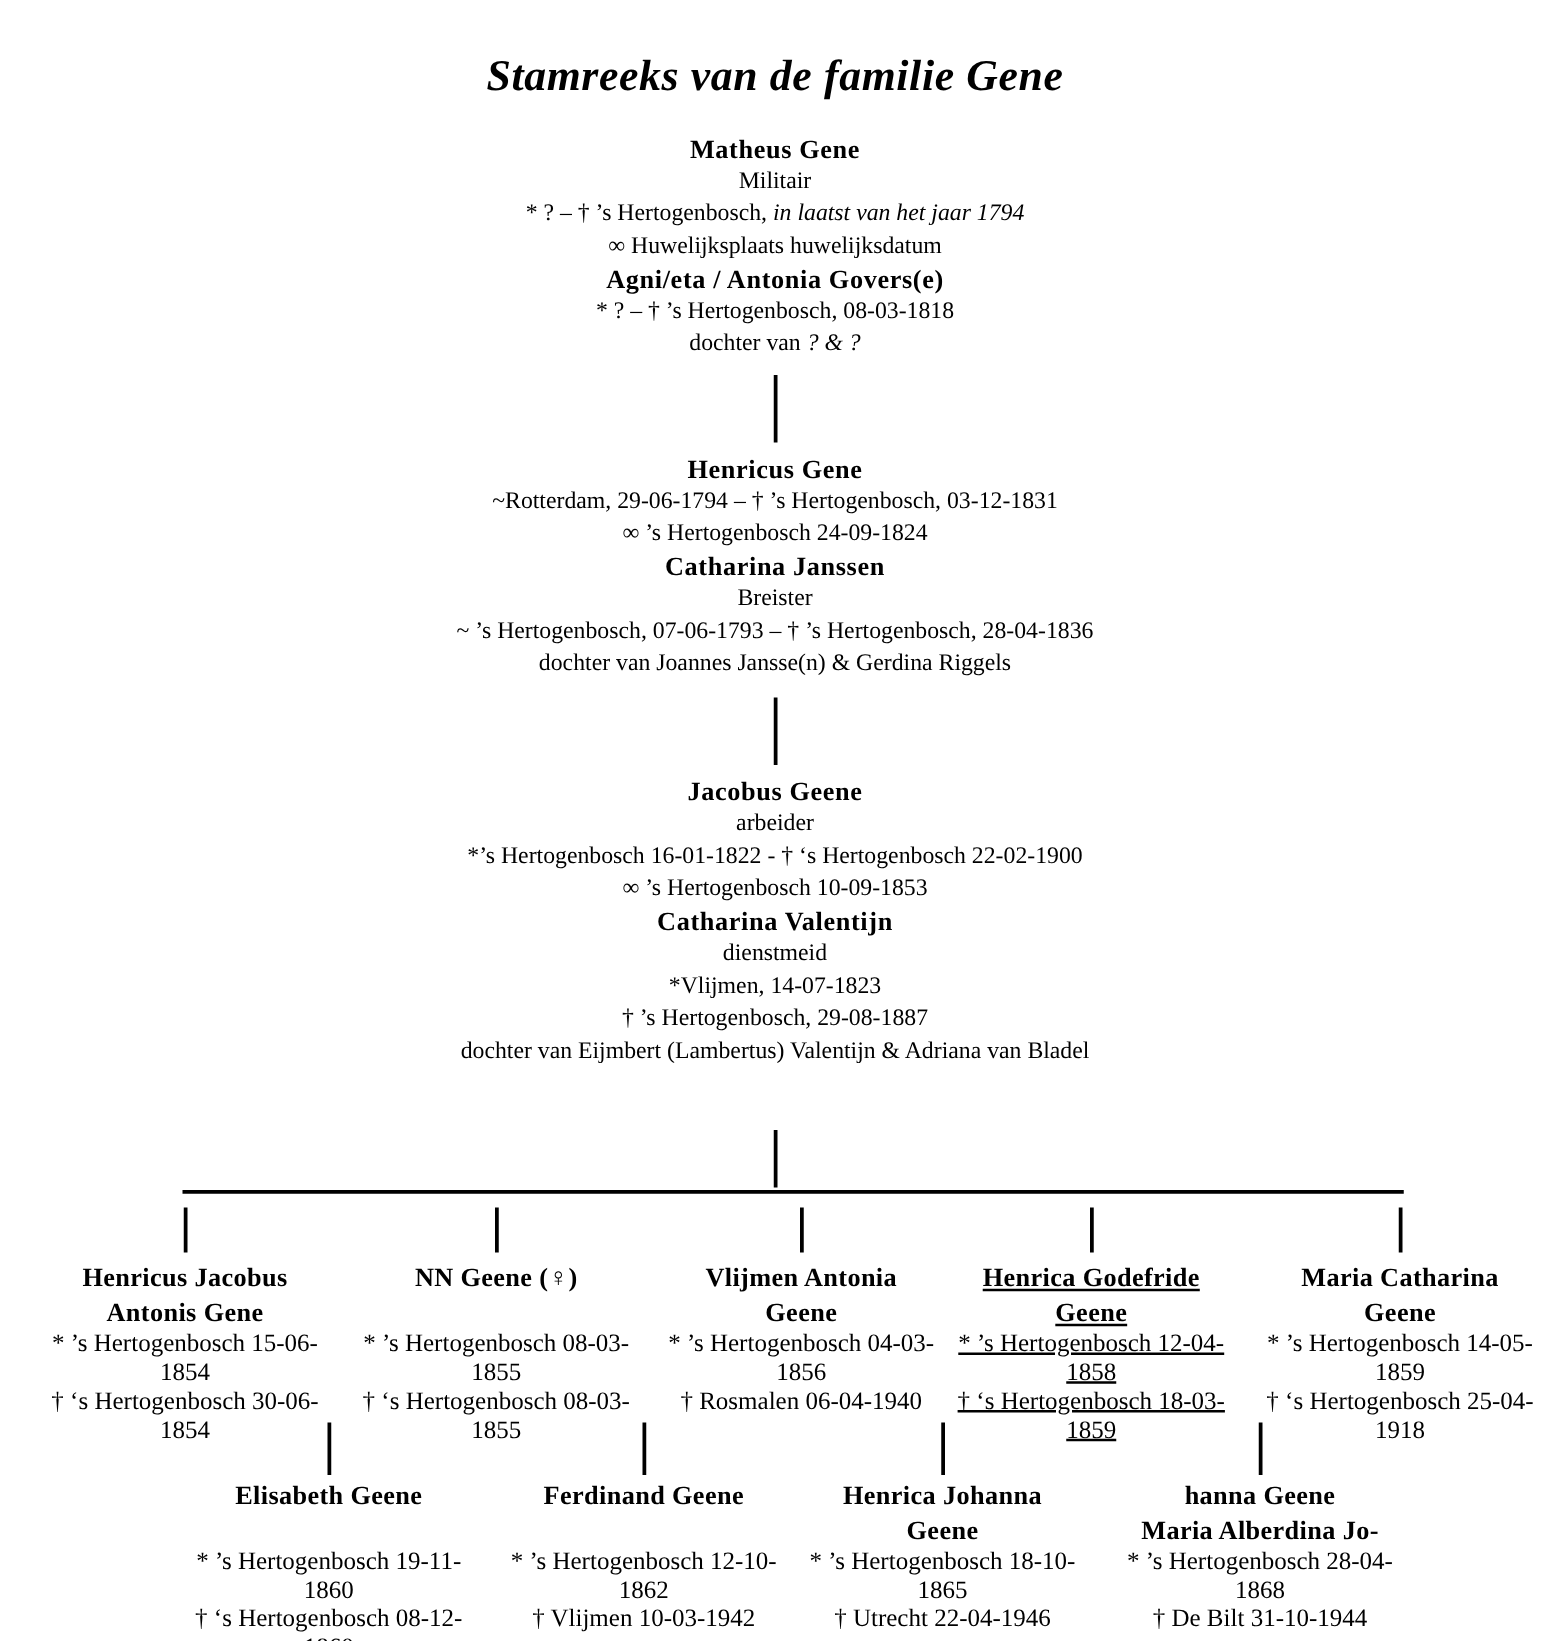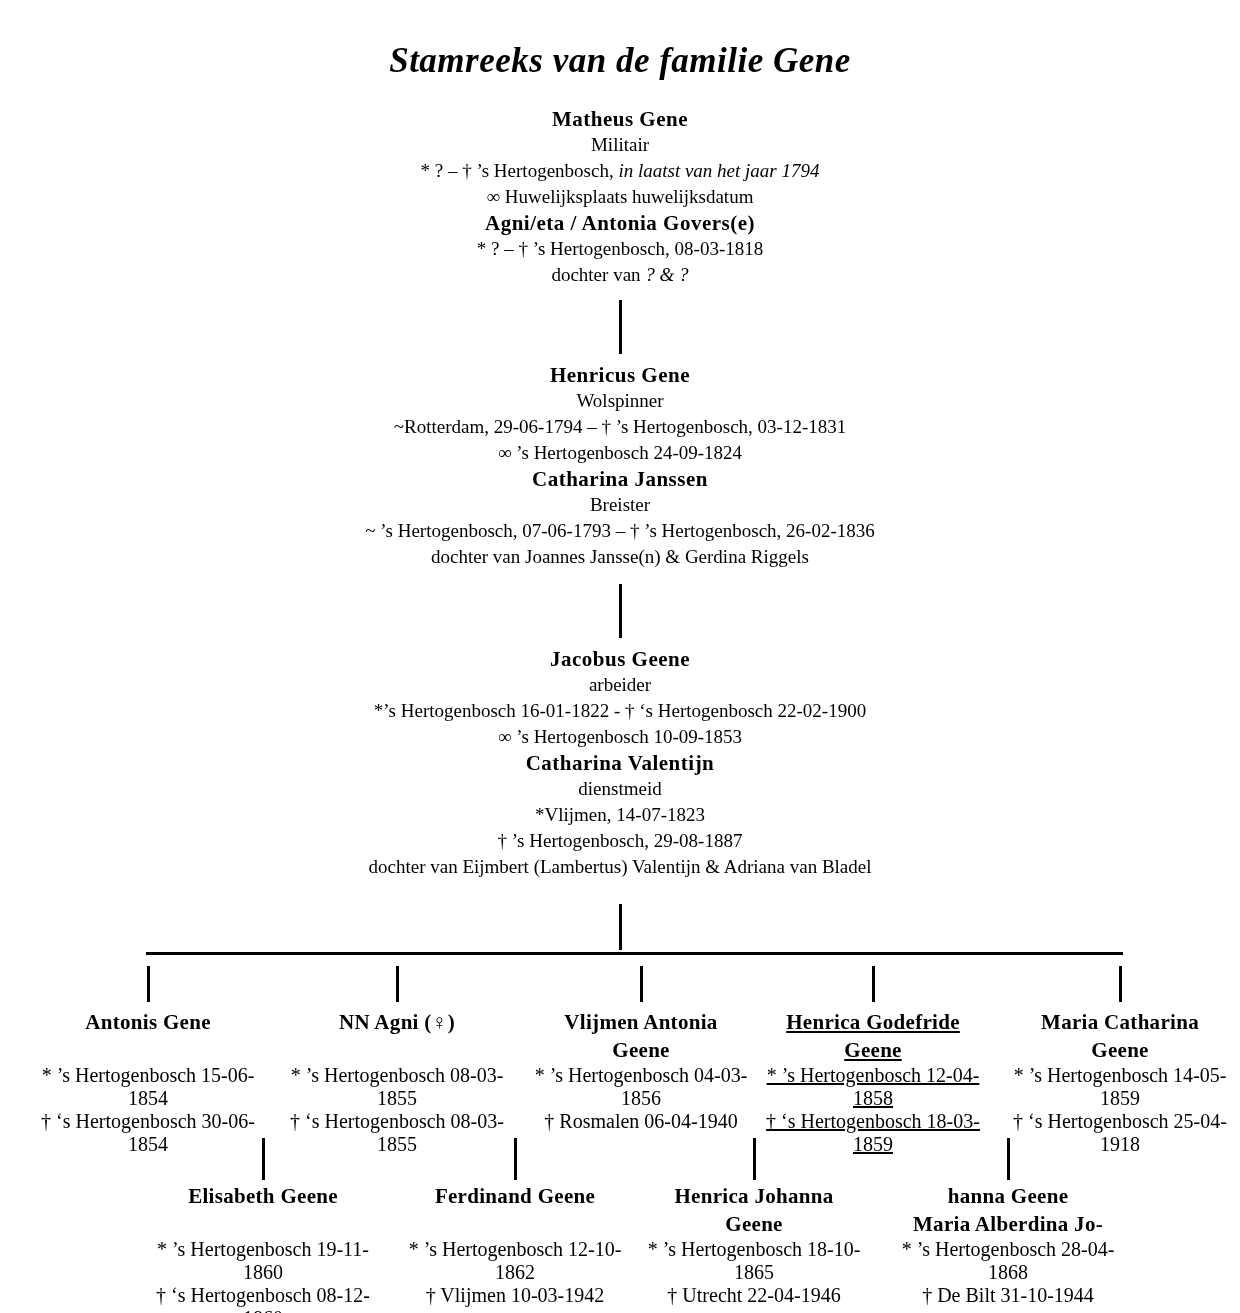--- a/index.html
+++ b/index.html
@@ -72,26 +72,25 @@
     <div>∞ Huwelijksplaats huwelijksdatum</div>
     <div class="pname">Agni/eta / Antonia Govers(e)</div>
     <div>* ? – †  ’s Hertogenbosch, 08-03-1818</div>
     <div><span>dochter van </span><span class="it">? &amp; ?</span></div>
   </section>
 
   <div class="vtick t1"></div>
 
   <section class="block">
     <div class="pname">Henricus Gene</div>
-    <div>Wolspinner</div>
     <div>~Rotterdam, 29-06-1794 – †  ’s Hertogenbosch, 03-12-1831</div>
     <div>∞ ’s Hertogenbosch 24-09-1824</div>
     <div class="pname">Catharina Janssen</div>
     <div>Breister</div>
-    <div>~ ’s Hertogenbosch, 07-06-1793 – † ’s Hertogenbosch, 26-02-1836</div>
+    <div>~ ’s Hertogenbosch, 07-06-1793 – † ’s Hertogenbosch, 28-04-1836</div>
     <div>dochter van Joannes Jansse(n) &amp; Gerdina Riggels</div>
   </section>
 
   <div class="vtick t2"></div>
 
   <section class="block">
     <div class="pname">Jacobus Geene</div>
     <div>arbeider</div>
     <div>*’s Hertogenbosch 16-01-1822 - † ‘s Hertogenbosch 22-02-1900</div>
     <div>∞ ’s Hertogenbosch 10-09-1853</div>
@@ -101,32 +100,33 @@
     <div>† ’s Hertogenbosch, 29-08-1887</div>
     <div>dochter van Eijmbert (Lambertus) Valentijn &amp; Adriana van Bladel</div>
   </section>
 
   <div class="trunk"></div>
   <div class="hbar"></div>
 
   <div class="card r1 p1">
     <div class="tick"></div>
     <div class="cname">
+      <div>Henricus Jacobus</div>
       <div>Antonis Gene</div>
     </div>
     <div class="dates">
       <div>* ’s Hertogenbosch 15-06-1854</div>
       <div>† ‘s Hertogenbosch 30-06-1854</div>
     </div>
   </div>
 
   <div class="card r1 p2">
     <div class="tick"></div>
     <div class="cname">
-      <div>NN Agni (♀)</div>
+      <div>NN Geene (♀)</div>
       <div></div>
     </div>
     <div class="dates">
       <div>* ’s Hertogenbosch 08-03-1855</div>
       <div>† ‘s Hertogenbosch 08-03-1855</div>
     </div>
   </div>
 
   <div class="card r1 p3">
     <div class="tick"></div>

